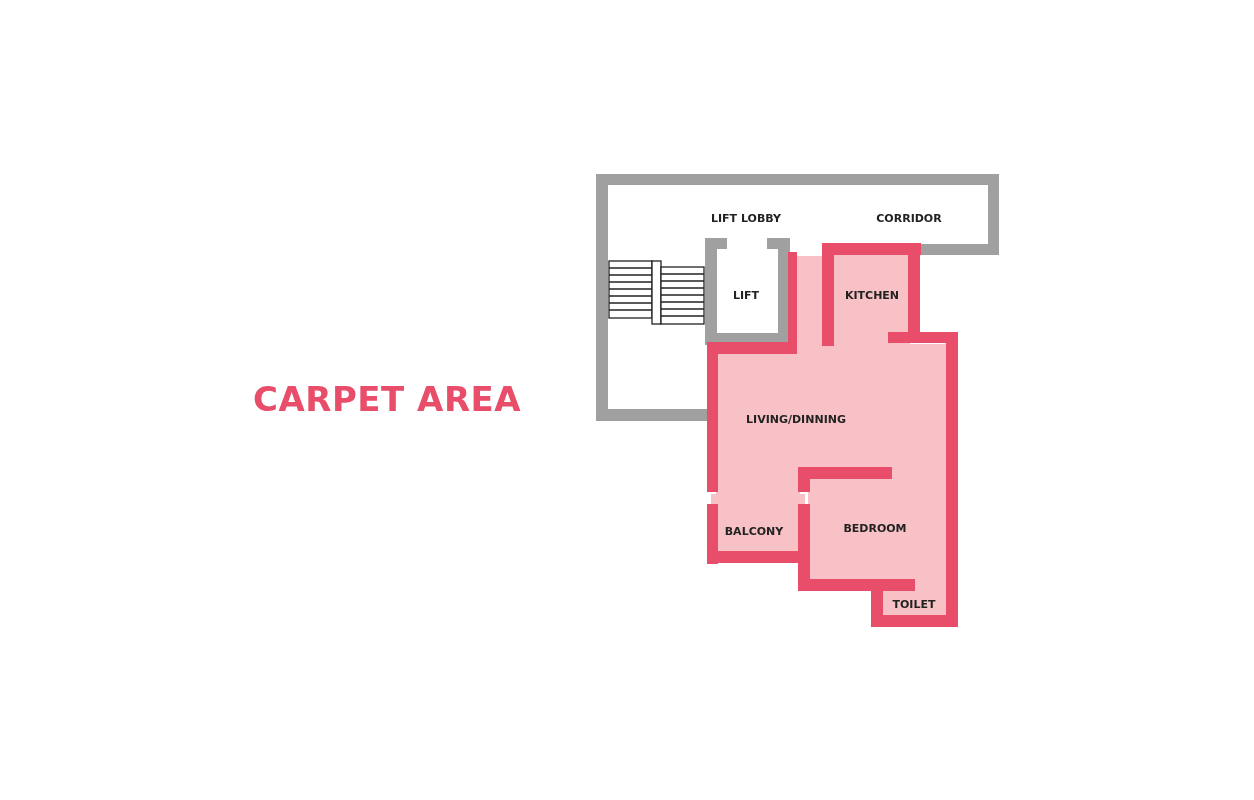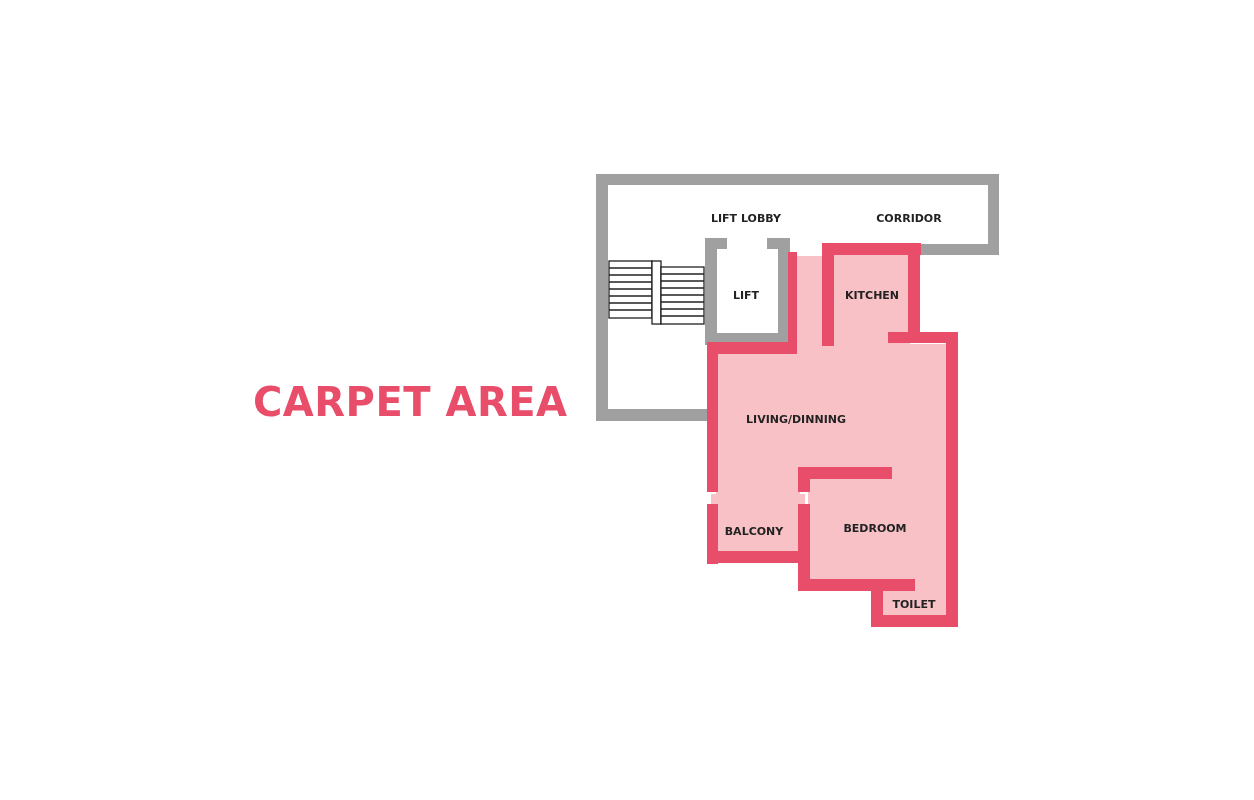--- a/index.html
+++ b/index.html
@@ -1,17 +1,17 @@
 <!DOCTYPE html>
 <html><head>
 <meta charset="utf-8">
 <style>
   html,body{margin:0;padding:0;background:#ffffff;}
   body{width:1254px;height:800px;position:relative;overflow:hidden;font-family:"Liberation Sans",sans-serif;}
-  .title{position:absolute;left:253px;top:379px;font-family:"DejaVu Sans",sans-serif;font-weight:bold;font-size:40px;letter-spacing:0.5px;}
+  .title{position:absolute;left:253px;top:379px;font-family:"DejaVu Sans",sans-serif;font-weight:bold;font-size:34px;letter-spacing:0.5px;}
   svg{position:absolute;left:0;top:0;}
   .lbl{font-family:"DejaVu Sans",sans-serif;font-weight:bold;font-size:11px;fill:#222222;}
 </style>
 </head>
 <body>
 
 <div class="title" style="color:#e84d6a;">CARPET AREA</div>
 
 <svg width="1254" height="800" viewBox="0 0 1254 800" xmlns="http://www.w3.org/2000/svg">
 

